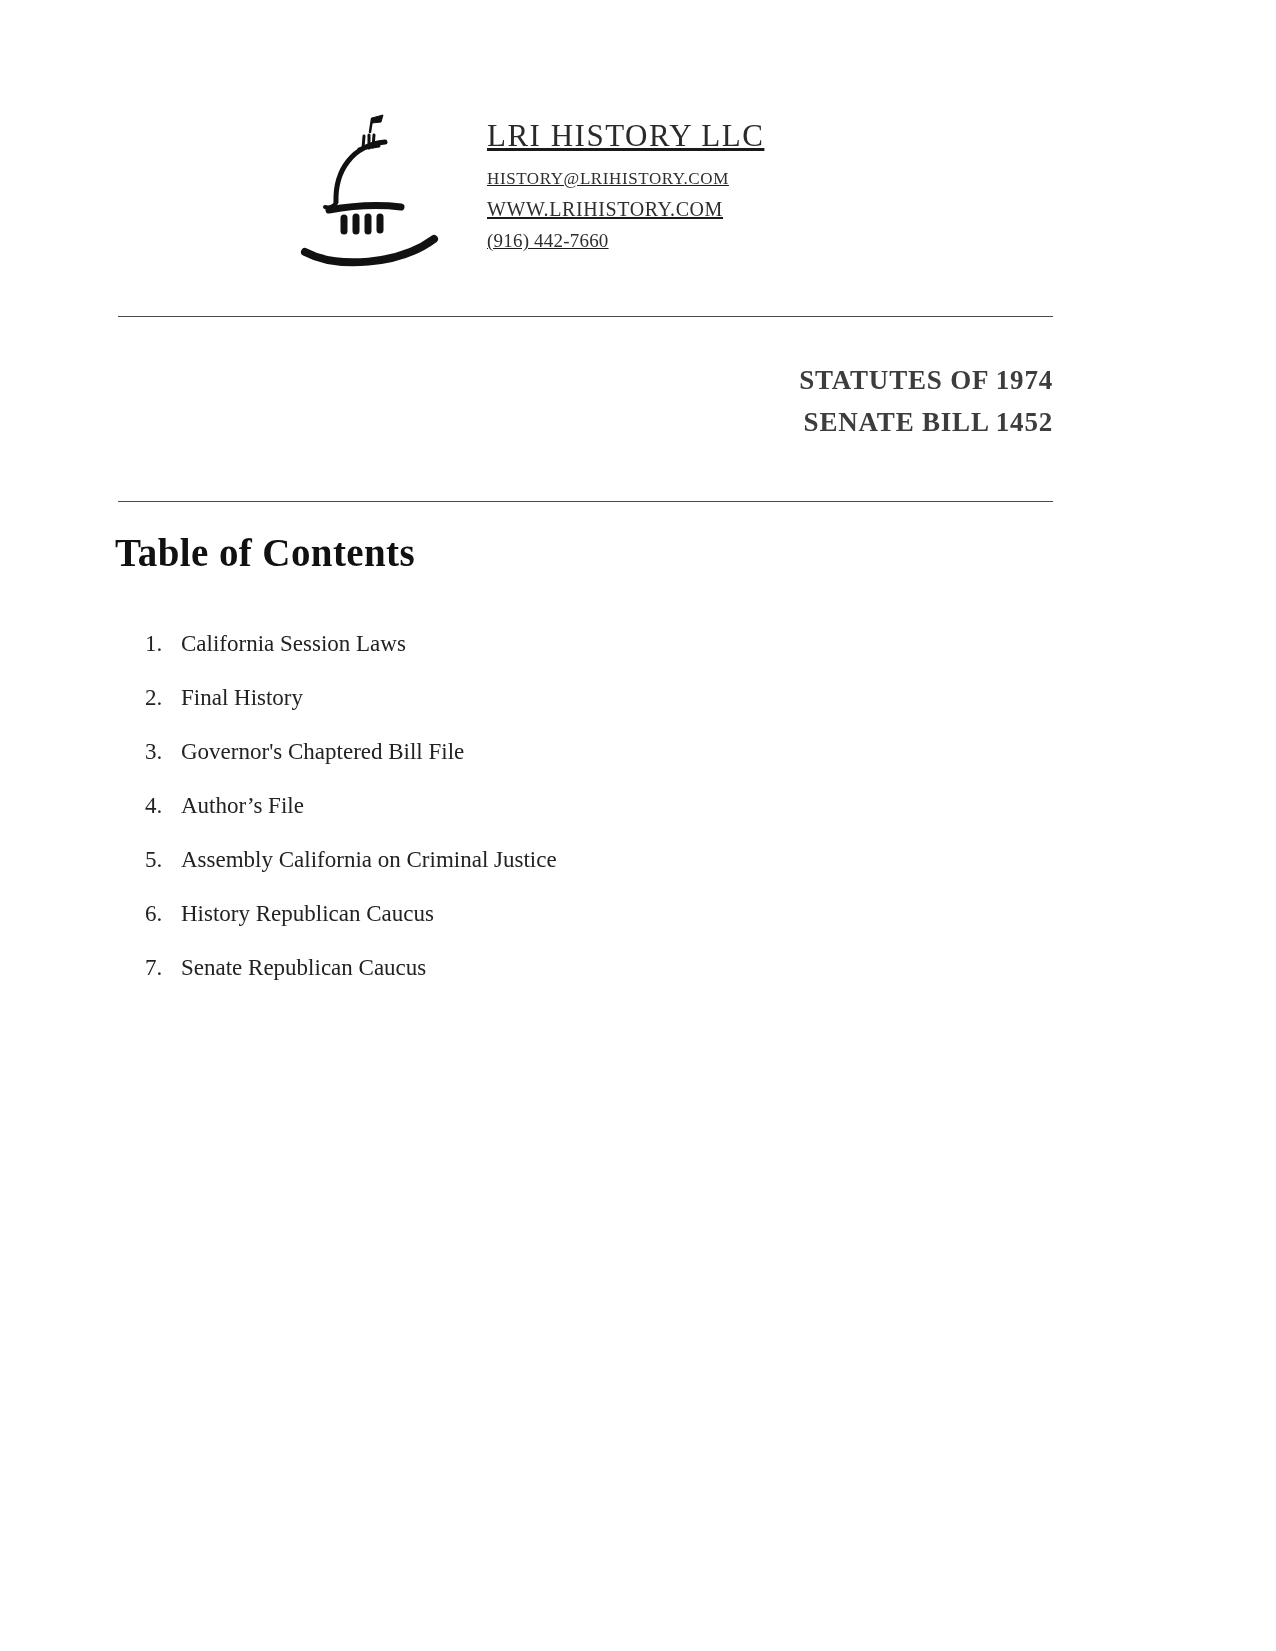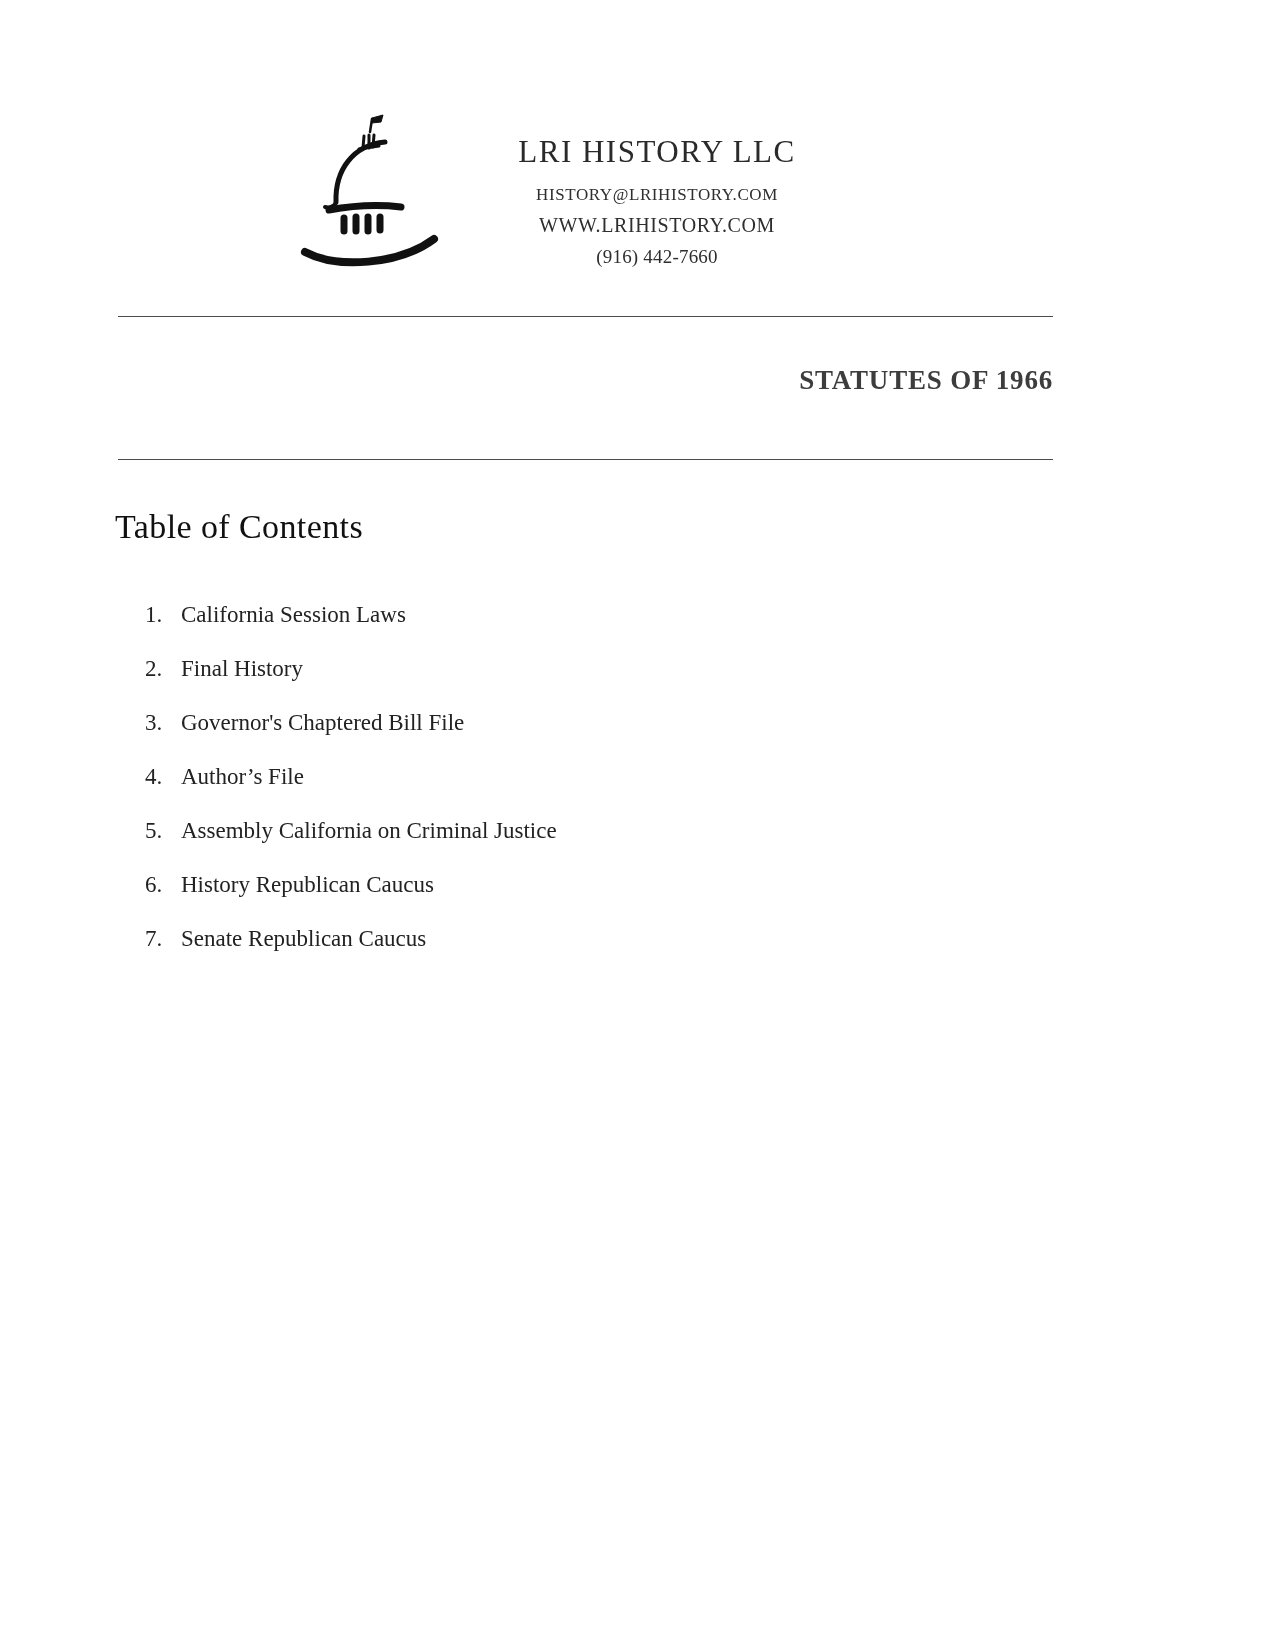--- a/index.html
+++ b/index.html
@@ -28,23 +28,23 @@
     margin-left: 295px;
   }
   .logo-wrap {
     width: 150px;
     height: 160px;
     flex: 0 0 auto;
   }
   .logo-wrap svg { width: 100%; height: 100%; }
   .letterhead-text {
     margin-left: 42px;
-    margin-top: 22px;
-    text-align: center;
+    margin-top: 6px;
     min-width: 340px;
+    text-decoration: underline;
   }
   .company-name {
     font-size: 31px;
     letter-spacing: 1.5px;
     color: #2a2a2a;
   }
   .contact-line {
     color: #2e2e2e;
     letter-spacing: 0.6px;
   }
@@ -73,23 +73,23 @@
     font-size: 27px;
     letter-spacing: 0.8px;
   }
   .statutes-line {
     white-space: pre;
     line-height: 42px;
   }
 
   
   .toc-title {
-    margin: 48px 0 0 115px;
-    font-size: 34px;
-    font-weight: normal;
+    margin: 28px 0 0 115px;
+    font-size: 39px;
+    font-weight: bold;
     color: #111;
     letter-spacing: 0.4px;
   }
   ol.toc-list {
     list-style: none;
     counter-reset: tocnum;
     margin: 54px 0 0 0;
     padding: 0 0 0 145px;
     font-size: 23px;
     color: #222;
@@ -140,21 +140,22 @@
       <div class="company-name">LRI HISTORY LLC</div>
       <div class="contact-line email">HISTORY@LRIHISTORY.COM</div>
       <div class="contact-line website">WWW.LRIHISTORY.COM</div>
       <div class="contact-line phone">(916) 442-7660</div>
     </div>
   </div>
 
   <hr class="rule rule-1">
 
   <div class="statutes-block">
-    <div class="statutes-line">STATUTES OF 1966</div>
+    <div class="statutes-line">STATUTES OF 1974</div>
+    <div class="statutes-line">SENATE BILL 1452</div>
   </div>
 
   <hr class="rule rule-2">
 
   <h1 class="toc-title">Table of Contents</h1>
 
   <ol class="toc-list">
     <li>California Session Laws</li>
     <li>Final History</li>
     <li>Governor's Chaptered Bill File</li>

